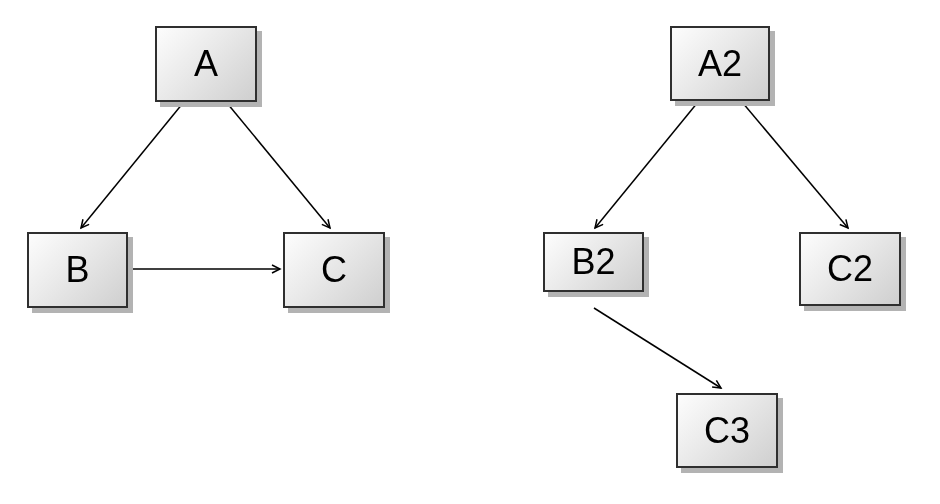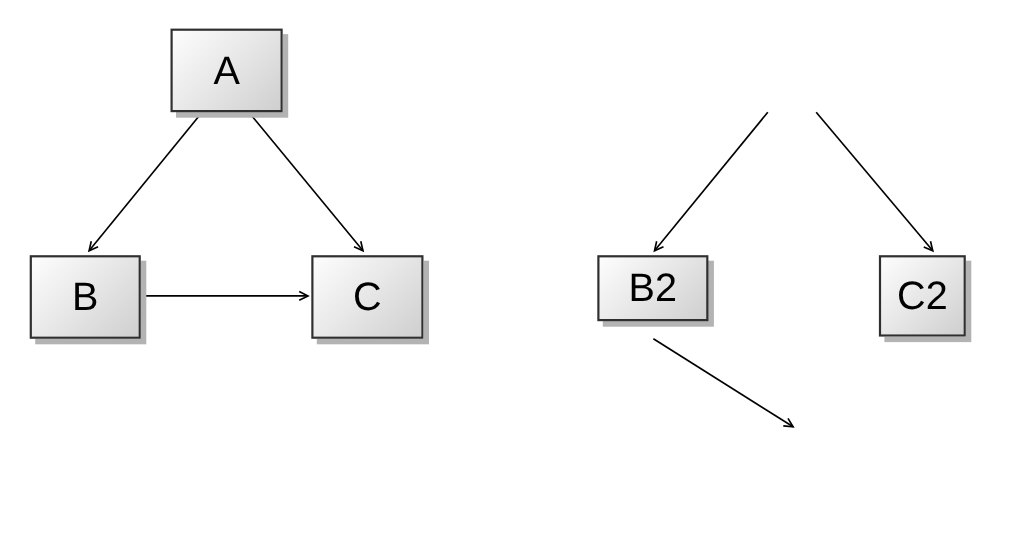--- a/index.html
+++ b/index.html
@@ -66,20 +66,26 @@
 
   <div class="node" style="left: 155px; top: 26px; width: 102px; height: 76px;">
     <span class="node-label">A</span>
   </div>
   <div class="node" style="left: 27px; top: 232px; width: 101px; height: 76px;">
     <span class="node-label">B</span>
   </div>
   <div class="node" style="left: 283px; top: 232px; width: 102px; height: 76px;">
     <span class="node-label">C</span>
   </div>
+  <div class="node" style="left: 670px; top: 26px; width: 100px; height: 75px;">
+    <span class="node-label">A2</span>
+  </div>
   <div class="node" style="left: 543px; top: 232px; width: 101px; height: 60px;">
     <span class="node-label">B2</span>
   </div>
-  <div class="node" style="left: 799px; top: 232px; width: 79px; height: 74px;">
+  <div class="node" style="left: 799px; top: 232px; width: 102px; height: 74px;">
     <span class="node-label">C2</span>
+  </div>
+  <div class="node" style="left: 676px; top: 393px; width: 102px; height: 75px;">
+    <span class="node-label">C3</span>
   </div>
 
 </div>
 
 </body></html>

